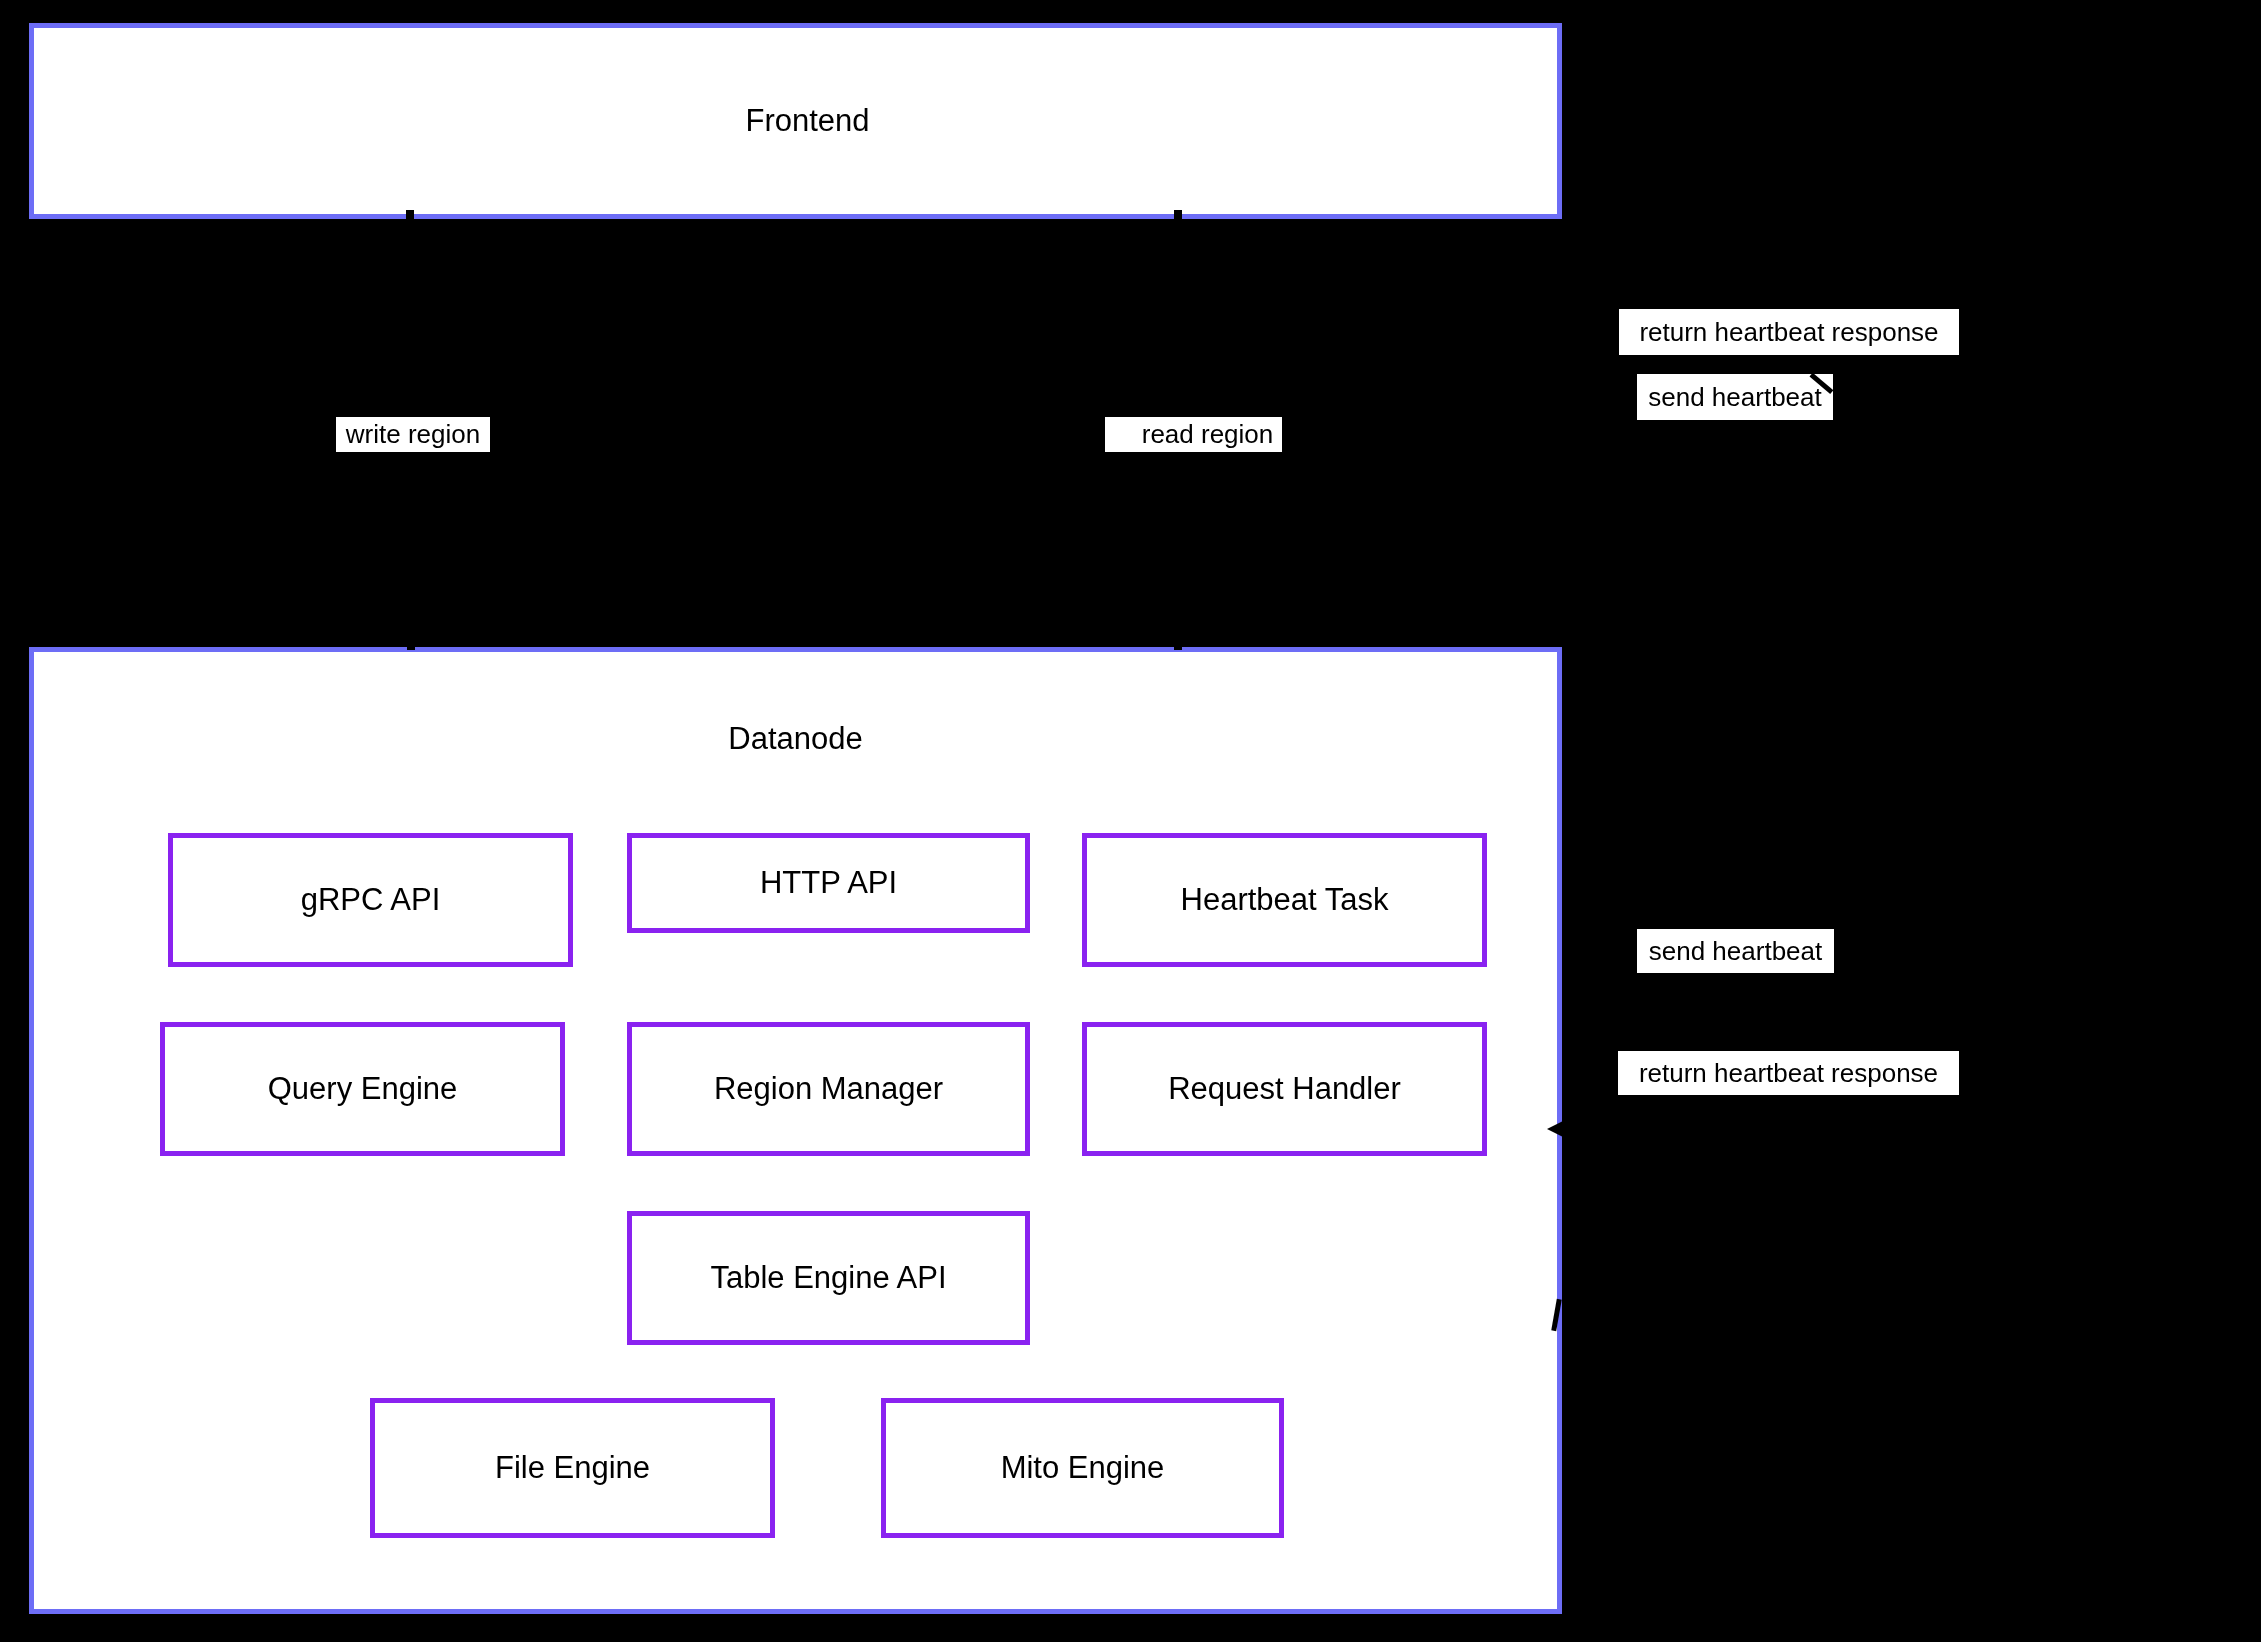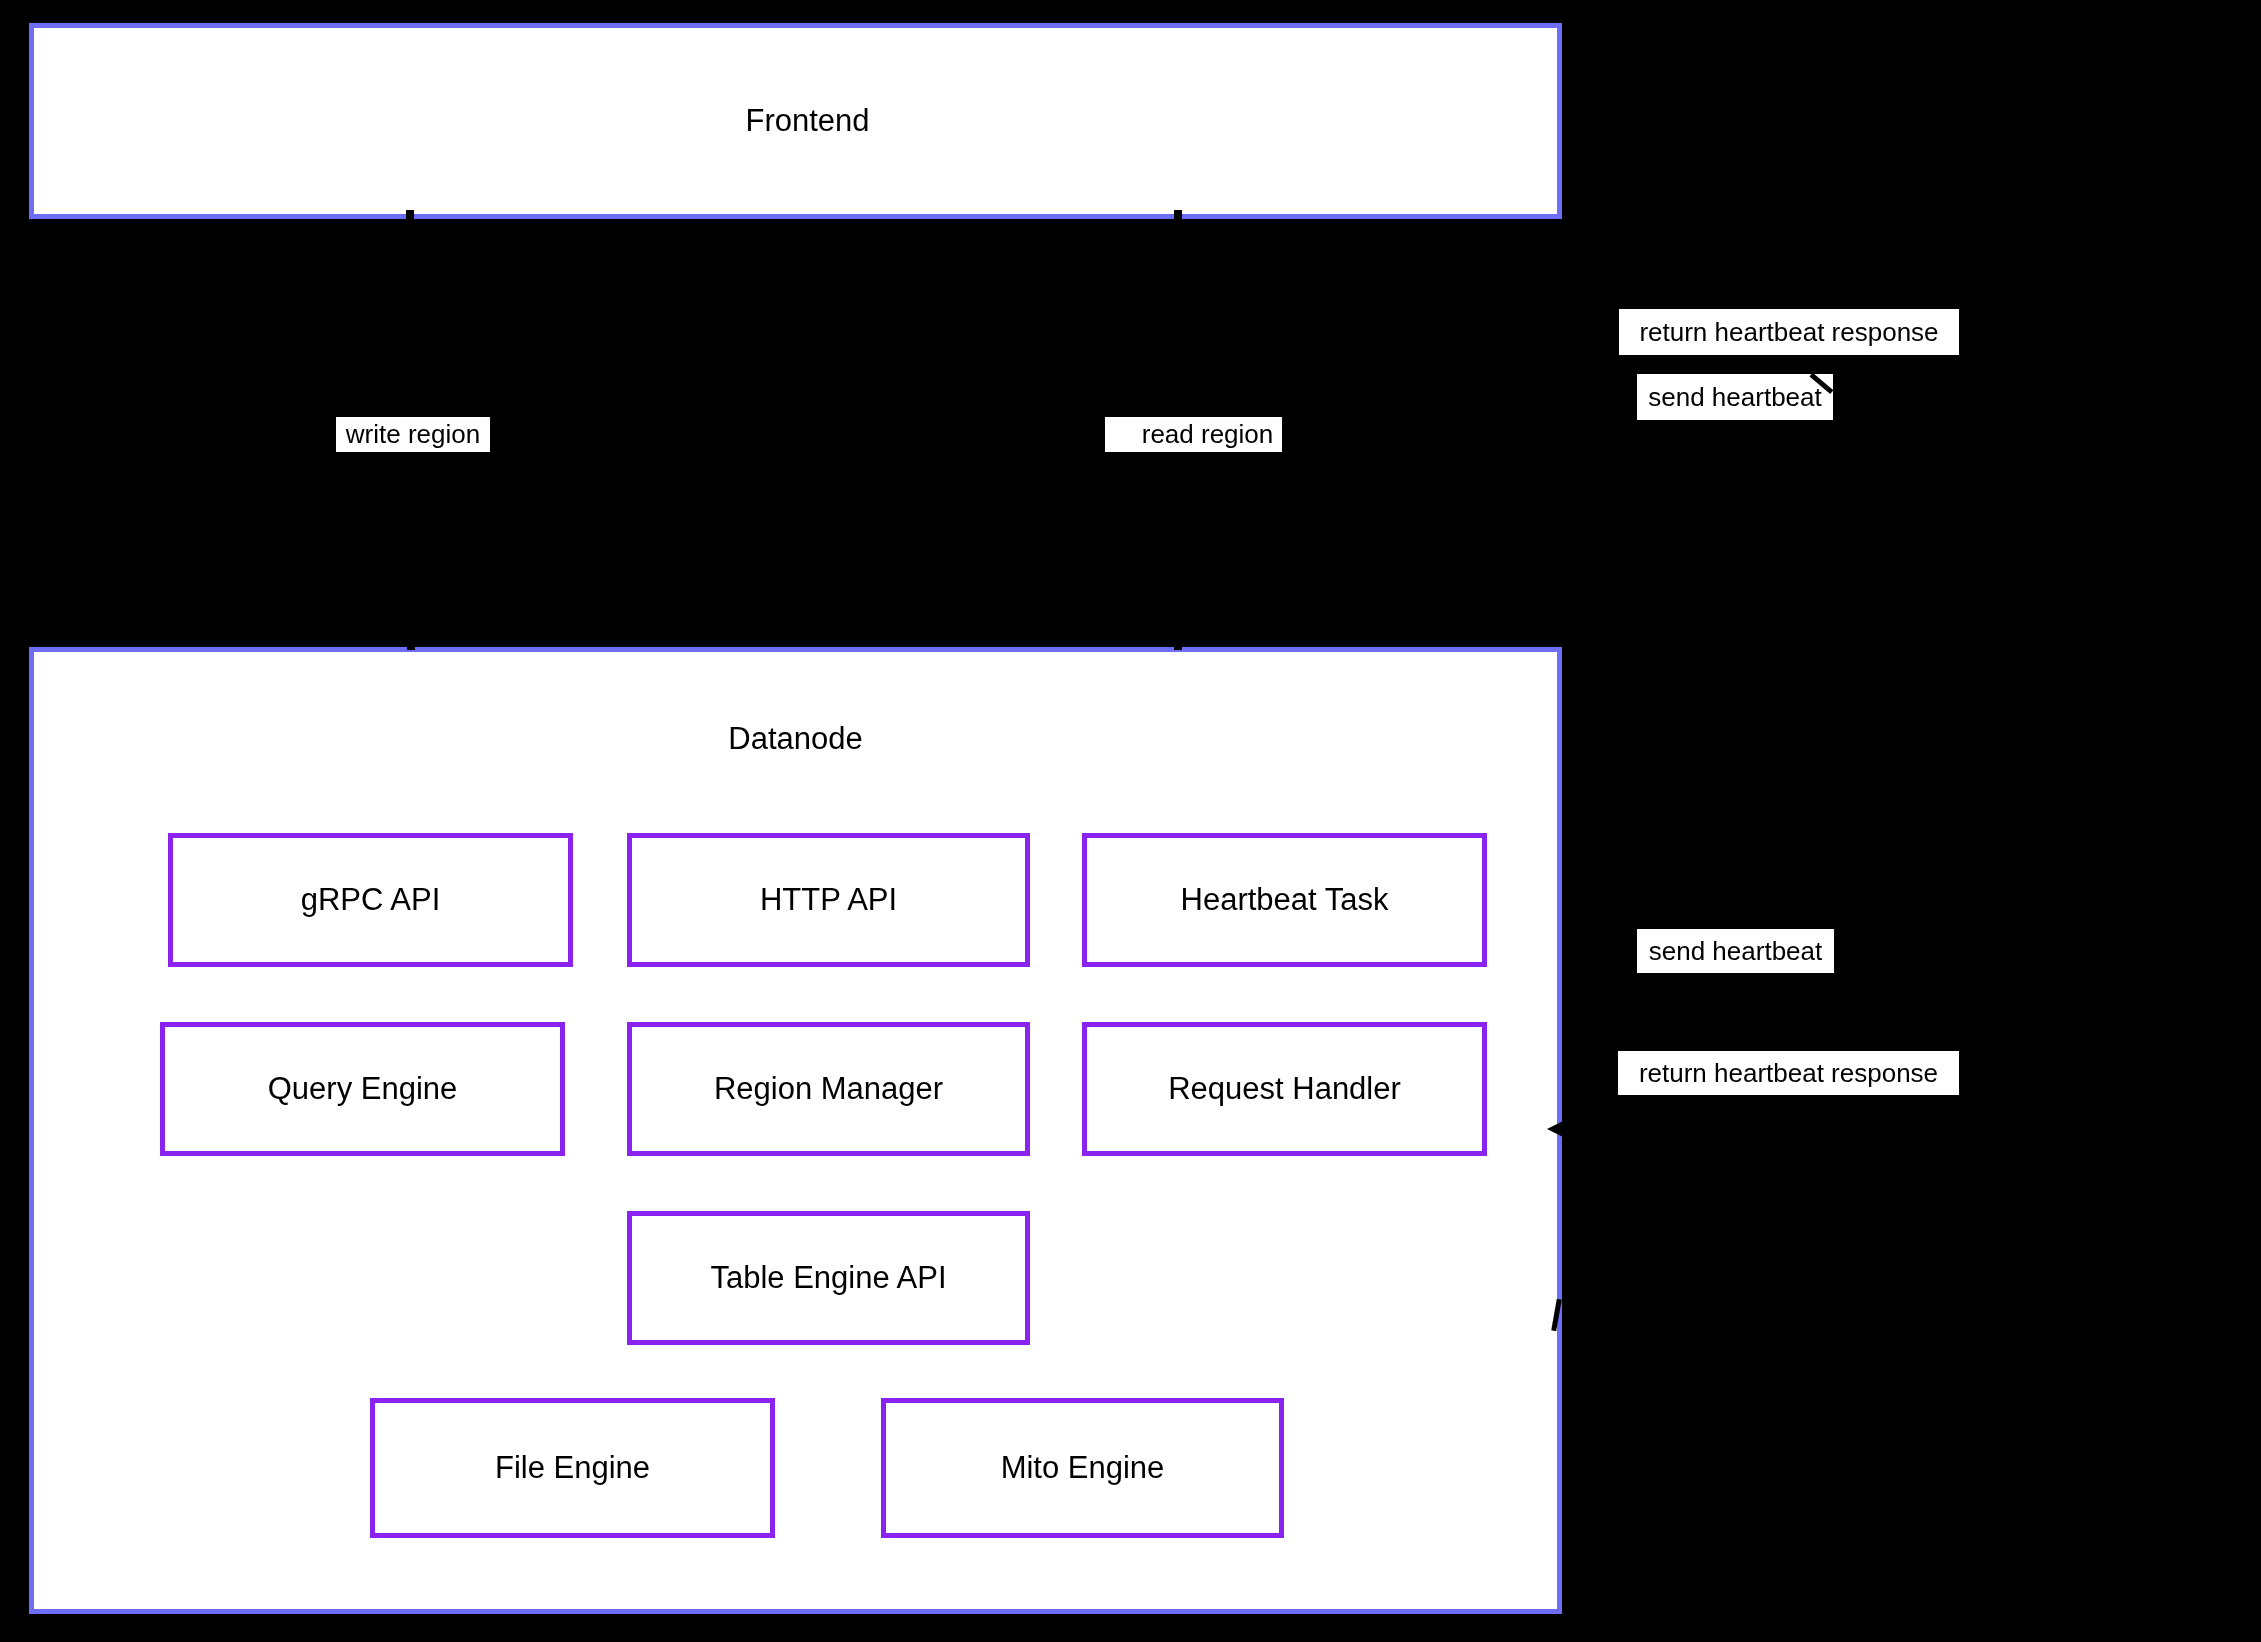--- a/index.html
+++ b/index.html
@@ -49,21 +49,21 @@
     box-sizing: border-box;
     background: var(--node-fill, #fff);
     border: 5.4px solid var(--component-border, #8a22f0);
     display: flex;
     align-items: center;
     justify-content: center;
     font-size: 31px;
     margin-left: 34px;
   }
   #grpc            { left: 100px;  top: 181px;  width: 405px; height: 134px; }
-  #http            { left: 559px;  top: 181px;  width: 403px; height: 134px; }
+  #http            { left: 559px;  top: 181px;  width: 403px; height: 100px; }
   #hbtask          { left: 1014px; top: 181px;  width: 405px; height: 134px; }
   #query           { left: 92px;  top: 370px;  width: 405px; height: 134px; }
   #regionmgr       { left: 559px;  top: 370px;  width: 403px; height: 134px; }
   #reqhandler      { left: 1014px; top: 370px;  width: 405px; height: 134px; }
   #tableengine     { left: 559px;  top: 559px;  width: 403px; height: 134px; }
   #fileengine      { left: 302px;  top: 746px; width: 405px; height: 140px; }
   #mitoengine      { left: 813px; top: 746px; width: 403px; height: 140px; }
 
   
   .elabel {

